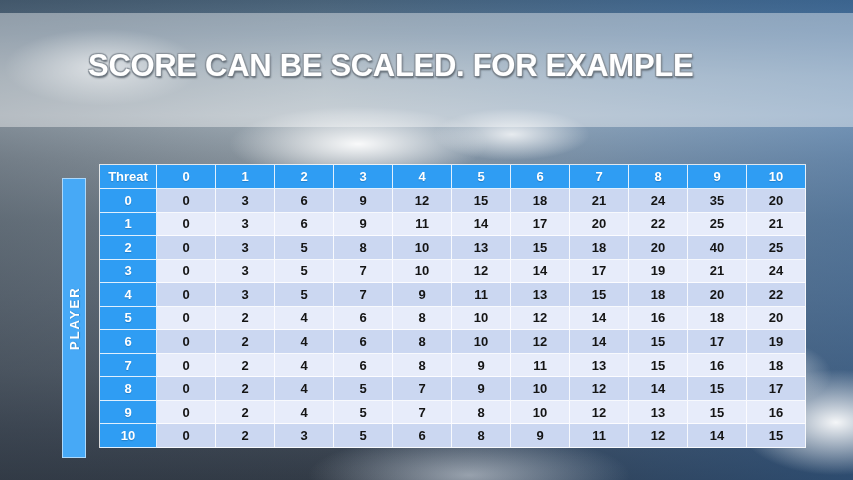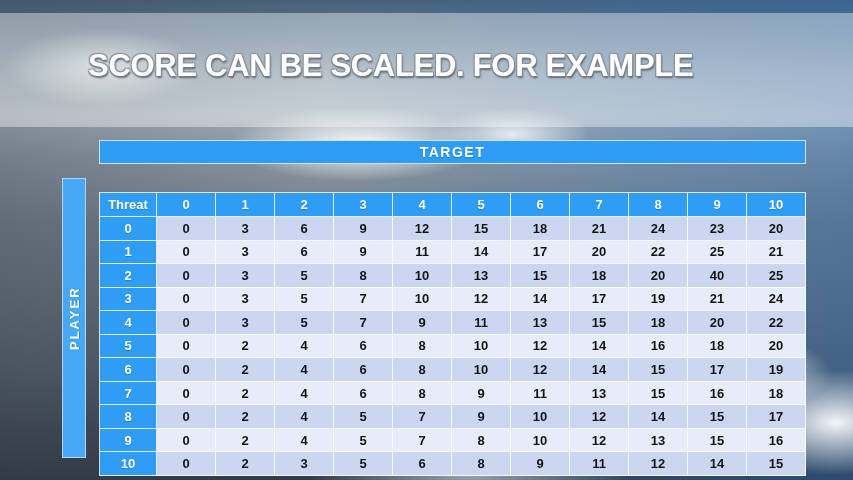--- a/index.html
+++ b/index.html
@@ -48,21 +48,21 @@
   .player-bar {
     position:absolute; left:62px; top:178px; width:24px; height:280px;
     background:#47a9f6; border:1px solid rgba(255,255,255,.55);
     display:flex; align-items:center; justify-content:center;
     color:#fff; font-weight:bold; font-size:13px; letter-spacing:2px;
     writing-mode:vertical-rl; transform:rotate(180deg);
     text-shadow:0 1px 1px rgba(0,60,110,.35);
   }
 
   #score-grid {
-    position:absolute; left:99px; top:192px; width:707px; height:284px;
+    position:absolute; left:99px; top:164px; width:707px; height:284px;
     display:grid;
     grid-template-columns:57px repeat(11, 1fr);
     grid-template-rows:24px repeat(11, 1fr);
     border-top:1px solid rgba(255,255,255,.8);
     border-left:1px solid rgba(255,255,255,.8);
   }
   #score-grid > div {
     display:flex; align-items:center; justify-content:center;
     border-right:1px solid rgba(255,255,255,.85);
     border-bottom:1px solid rgba(255,255,255,.85);
@@ -79,23 +79,20 @@
 
 <div class="slide">
   <div class="sky"></div>
 
   <div class="title-band">
     <div class="title">
       <div>SCORE CAN BE SCALED. FOR EXAMPLE</div>
     </div>
   </div>
 
-  <div class="target-bar">
-    <span>TARGET</span>
-  </div>
 
   <div class="player-bar">
     <span>PLAYER</span>
   </div>
 
   <div id="score-grid">
       <div class="hcell corner">Threat</div>
       <div class="hcell">0</div>
       <div class="hcell">1</div>
       <div class="hcell">2</div>
@@ -110,21 +107,21 @@
       <div class="hcell">0</div>
       <div class="dcell even">0</div>
       <div class="dcell even">3</div>
       <div class="dcell even">6</div>
       <div class="dcell even">9</div>
       <div class="dcell even">12</div>
       <div class="dcell even">15</div>
       <div class="dcell even">18</div>
       <div class="dcell even">21</div>
       <div class="dcell even">24</div>
-      <div class="dcell even">23</div>
+      <div class="dcell even">35</div>
       <div class="dcell even">20</div>
       <div class="hcell">1</div>
       <div class="dcell odd">0</div>
       <div class="dcell odd">3</div>
       <div class="dcell odd">6</div>
       <div class="dcell odd">9</div>
       <div class="dcell odd">11</div>
       <div class="dcell odd">14</div>
       <div class="dcell odd">17</div>
       <div class="dcell odd">20</div>

